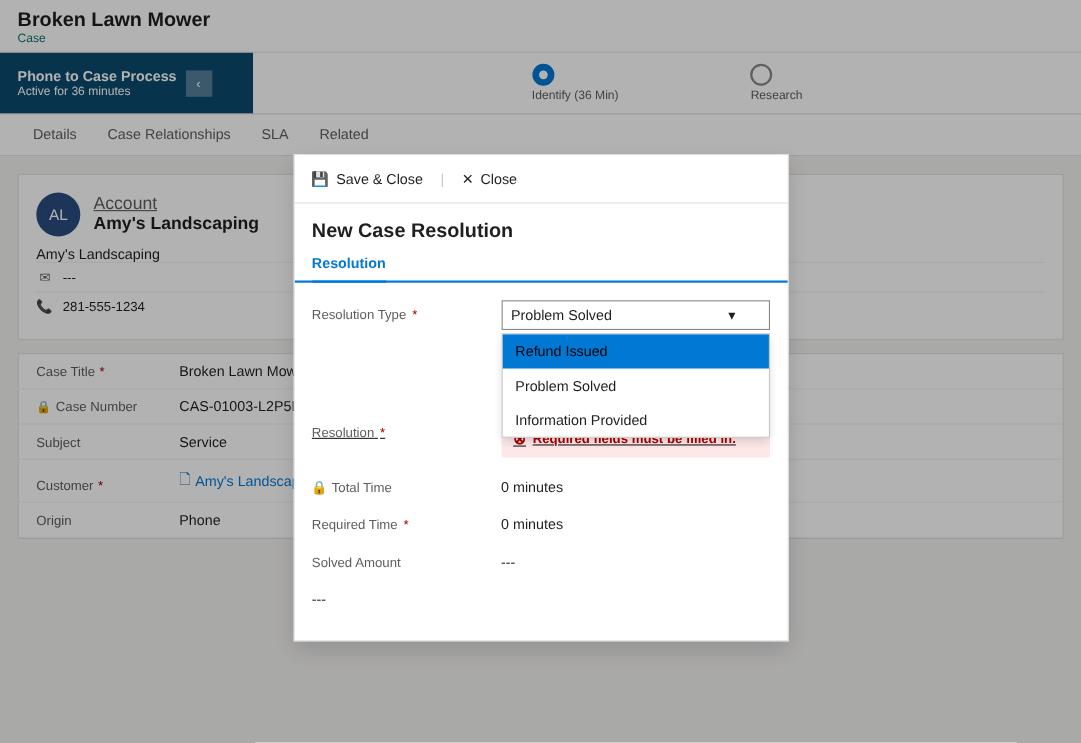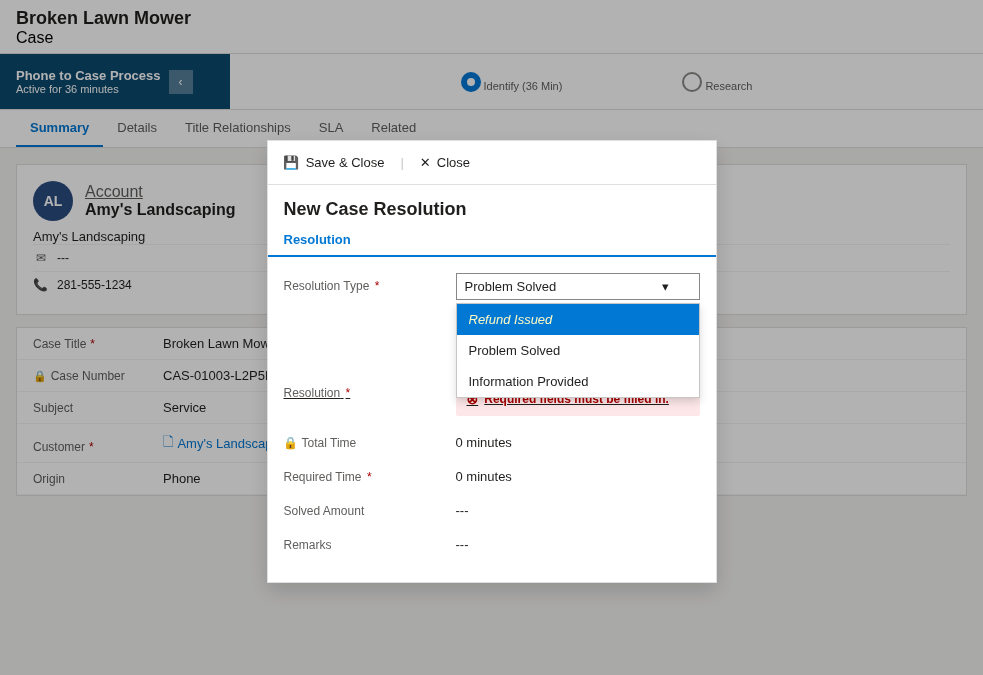--- a/index.html
+++ b/index.html
@@ -1,48 +1,48 @@
 <!DOCTYPE html>
 <html><head>
   <meta charset="utf-8">
   <style>
     * { box-sizing: border-box; margin: 0; padding: 0; }
     body { font-family: 'Segoe UI', sans-serif; font-size: 13px; background: #f3f2f1; color: #201f1e; width: 983px; height: 675px; overflow: hidden; }
 
     
     .top-bar { background: #fff; padding: 8px 16px 0 16px; border-bottom: 1px solid #e1dfdd; }
     .record-title { font-size: 18px; font-weight: 600; color: #201f1e; }
-    .record-subtitle { font-size: 16px; color: #000000; margin-bottom: 6px; }
+    .record-subtitle { font-size: 11px; color: #0f766e; margin-bottom: 6px; }
 
     
     .process-bar { background: #fff; border-bottom: 1px solid #e1dfdd; display: flex; align-items: center; height: 56px; position: relative; }
     .process-phase-active { background: #0c4a6e; color: #fff; display: flex; align-items: center; padding: 0 10px 0 16px; height: 100%; min-width: 230px; }
     .process-phase-active .phase-title { font-size: 13px; font-weight: 600; }
     .process-phase-active .phase-sub { font-size: 11px; }
     .chevron-btn { background: rgba(255,255,255,0.3); border: none; color: #fff; width: 24px; height: 24px; display: flex; align-items: center; justify-content: center; cursor: pointer; margin-left: 8px; font-size: 12px; }
     .process-steps { display: flex; align-items: center; flex: 1; justify-content: center; gap: 120px; }
-    .process-step { display: flex; align-items: flex-end; gap: 3px; }
+    .process-step { display: flex; flex-direction: column; align-items: flex-start; gap: 3px; }
     .step-circle { width: 20px; height: 20px; border-radius: 50%; border: 2px solid #8a8886; background: #fff; display: flex; align-items: center; justify-content: center; }
     .step-circle.active { border-color: #0078d4; background: #0078d4; }
     .step-circle.active::after { content: ''; width: 8px; height: 8px; border-radius: 50%; background: #fff; }
     .step-label { font-size: 11px; color: #605e5c; }
 
     
     .nav-tabs { background: #fff; display: flex; border-bottom: 1px solid #e1dfdd; padding: 0 16px; }
     .nav-tab { padding: 10px 14px; font-size: 13px; cursor: pointer; color: #605e5c; border-bottom: 2px solid transparent; }
     .nav-tab.active { color: #0078d4; border-bottom: 2px solid #0078d4; font-weight: 600; }
 
     
     .main-content { display: flex; height: calc(675px - 56px - 40px - 36px); overflow: hidden; background: #f3f2f1; }
     .left-panel { flex: 1; padding: 16px; overflow-y: auto; }
 
     
     .account-card { background: #fff; border: 1px solid #e1dfdd; padding: 16px; margin-bottom: 12px; }
     .account-header { display: flex; align-items: center; gap: 12px; margin-bottom: 8px; }
-    .avatar { width: 40px; height: 40px; border-radius: 50%; background: #2c4c82; color: #fff; display: flex; align-items: center; justify-content: center; font-weight: 700; font-size: 14px; flex-shrink: 0; }
+    .avatar { width: 40px; height: 40px; border-radius: 50%; background: #2c4c82; color: #fff; display: flex; align-items: center; justify-content: center; font-weight: 400; font-size: 14px; flex-shrink: 0; }
     .account-name { font-size: 16px; font-weight: 600; }
     .account-label { font-size: 16px; color: #605e5c; text-decoration: underline; }
     .account-subname { font-size: 13px; font-weight: 500; margin-top: 4px; }
     .info-row { display: flex; align-items: center; gap: 8px; padding: 6px 0; border-top: 1px solid #f3f2f1; color: #605e5c; font-size: 12px; }
     .info-row .icon-placeholder { width: 16px; text-align: center; }
     .info-value { color: #201f1e; }
 
     
     .case-details { background: #fff; border: 1px solid #e1dfdd; padding: 0; }
     .case-row { display: flex; align-items: flex-end; padding: 8px 16px; border-bottom: 1px solid #f3f2f1; }
@@ -61,21 +61,21 @@
     .modal-tabs { display: flex; padding: 0 16px; border-bottom: 2px solid #0078d4; margin-bottom: 0; }
     .modal-tab { padding: 8px 0; font-size: 13px; color: #0078d4; font-weight: 600; cursor: pointer; border-bottom: 2px solid #0078d4; margin-bottom: -2px; }
     .modal-body { padding: 16px; max-height: 420px; overflow-y: auto; position: relative; }
     .field-row { display: flex; align-items: flex-start; margin-bottom: 14px; gap: 12px; }
     .field-label { width: 160px; font-size: 12px; color: #605e5c; padding-top: 6px; flex-shrink: 0; }
     .field-required { color: #a80000; margin-left: 2px; }
     .field-control { flex: 1; position: relative; }
     .select-field { width: 100%; border: 1px solid #8a8886; padding: 5px 30px 5px 8px; font-size: 13px; background: #fff; cursor: pointer; display: flex; align-items: center; justify-content: space-between; }
     .dropdown-list { position: absolute; top: 30px; left: 0; width: 100%; background: #fff; border: 1px solid #c8c6c4; box-shadow: 0 4px 8px rgba(0,0,0,0.15); z-index: 200; }
     .dropdown-item { padding: 8px 12px; font-size: 13px; cursor: pointer; }
-    .dropdown-item.highlighted { background: #0078d4; color: #fef9c3; font-style: italic; }
+    .dropdown-item.highlighted { background: #0078d4; color: #000000; }
     .error-msg { background: #fde7e9; border: 1px solid #fde7e9; padding: 8px 10px; font-size: 12px; color: #a80000; font-weight: 600; display: flex; align-items: center; gap: 6px; border-radius: 2px; margin-top: 2px; }
     .error-icon { color: #a80000; font-size: 14px; }
     .time-value { font-size: 13px; padding-top: 5px; }
 
     
     .modal-toolbar-sep { color: #c8c6c4; }
   </style>
 </head>
 <body>
 
@@ -98,23 +98,22 @@
       <span class="step-label">Identify (36 Min)</span>
     </div>
     <div class="process-step">
       <div class="step-circle"></div>
       <span class="step-label">Research</span>
     </div>
   </div>
 </div>
 
 <div class="nav-tabs">
-  <div class="nav-tab active">Summary</div>
   <div class="nav-tab">Details</div>
-  <div class="nav-tab">Title Relationships</div>
+  <div class="nav-tab">Case Relationships</div>
   <div class="nav-tab">SLA</div>
   <div class="nav-tab">Related</div>
 </div>
 
 <div class="main-content">
   <div class="left-panel">
 
     <div class="account-card">
       <div class="account-header">
         <div class="avatar">AL</div>
@@ -248,21 +247,20 @@
       </div>
 
       <div class="field-row">
         <div class="field-label">Solved Amount</div>
         <div class="field-control">
           <div class="time-value">---</div>
         </div>
       </div>
 
       <div class="field-row">
-        <div class="field-label">Remarks</div>
         <div class="field-control">
           <div class="time-value">---</div>
         </div>
       </div>
 
     </div>
   </div>
 </div>
 
 </body></html>

